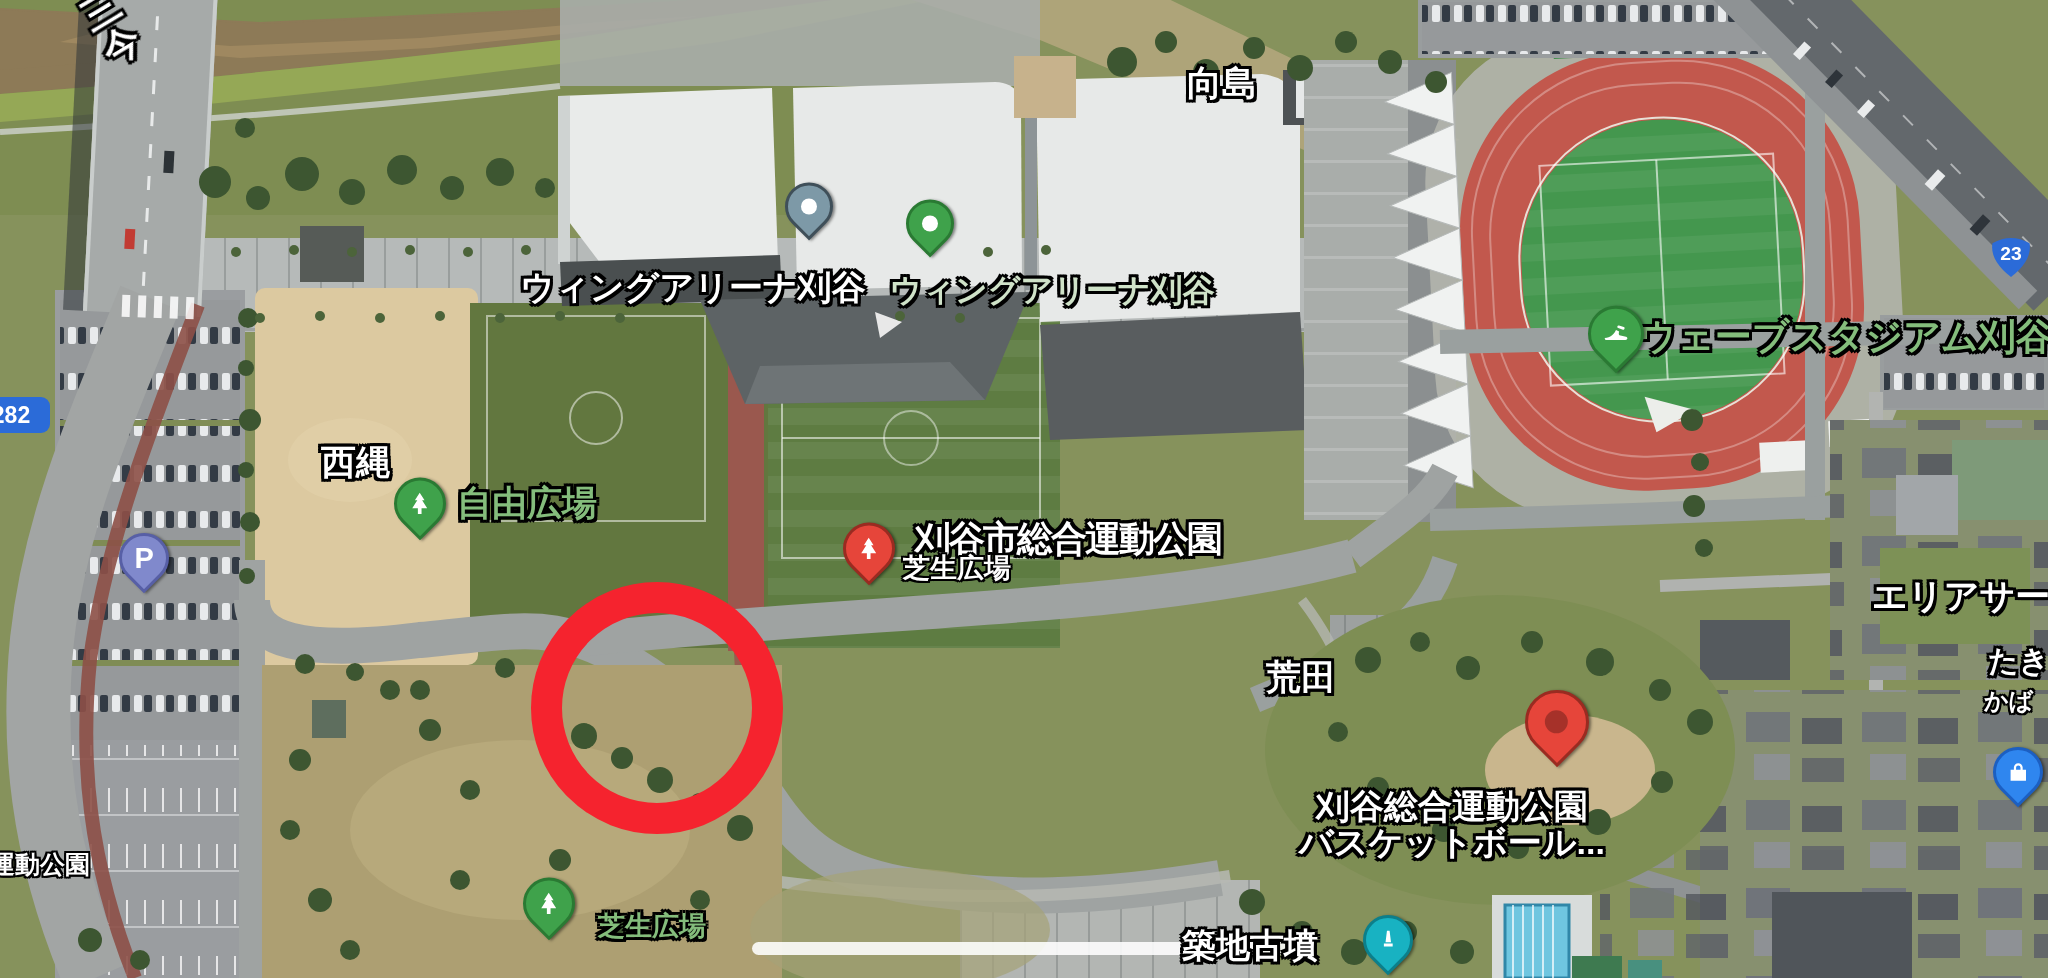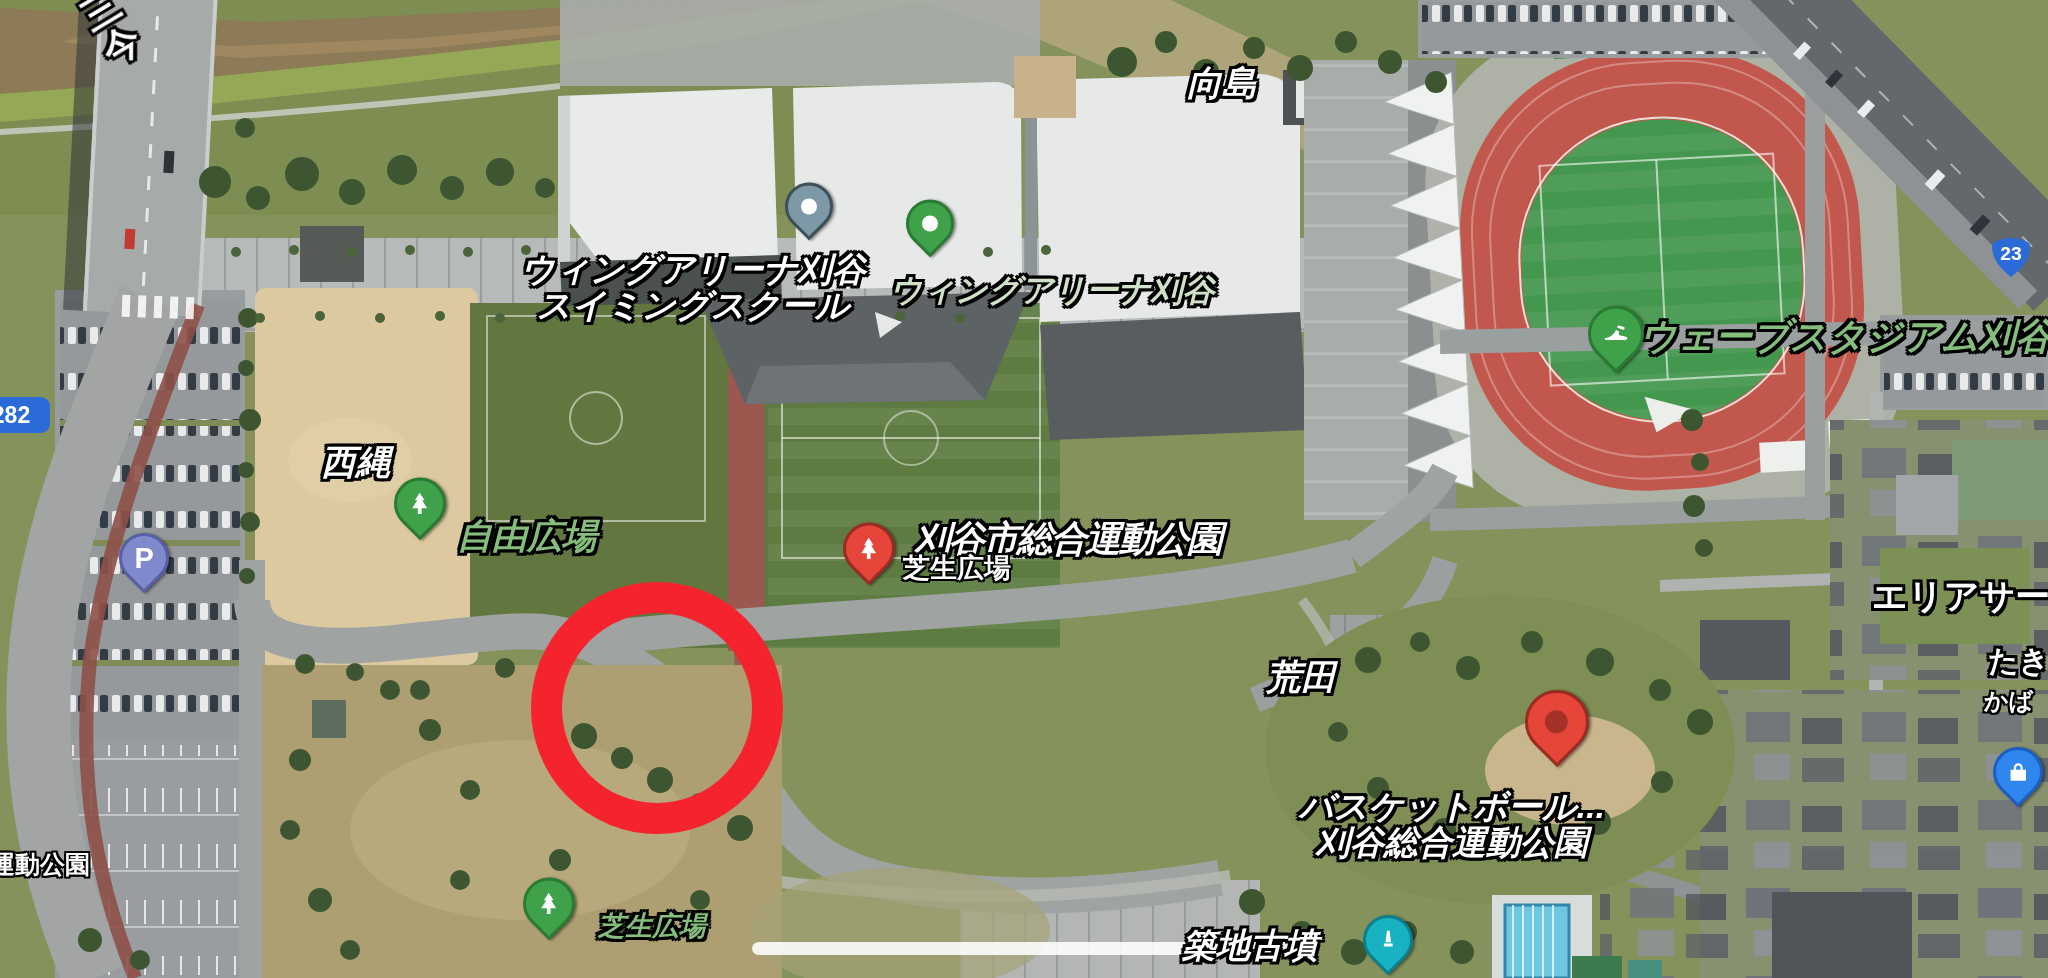--- a/index.html
+++ b/index.html
@@ -5,21 +5,21 @@
   html,body{margin:0;padding:0;background:#111;}
   #canvas{position:relative;width:2048px;height:978px;overflow:hidden;
           background:#86925c;font-family:"Liberation Sans",sans-serif;}
   #basemap{position:absolute;left:0;top:0;z-index:0;}
 
   
   .lbl{position:absolute;z-index:8;font-weight:700;white-space:nowrap;line-height:1.06;
        color:#fff;letter-spacing:0;
        text-shadow:-3px -3px 0 #000,0 -3px 0 #000,3px -3px 0 #000,-3px 0 0 #000,
                     3px 0 0 #000,-3px 3px 0 #000,0 3px 0 #000,3px 3px 0 #000;}
-  .ctr{transform:translate(-50%,-50%);text-align:center;font-style:italic;}
+  .ctr{transform:translate(-50%,-50%);text-align:center;}
   .lbl-sm{text-shadow:-2px -2px 0 #000,0 -2px 0 #000,2px -2px 0 #000,-2px 0 0 #000,
                        2px 0 0 #000,-2px 2px 0 #000,0 2px 0 #000,2px 2px 0 #000;}
   .lbl-green{color:var(--label-green,#84bd7c);}
   .lbl-pale{color:var(--label-pale-green,#cfe2c8);}
   .lbl-vert{width:44px;white-space:normal;word-break:break-all;transform:rotate(-31deg);}
 
   
   .pin{position:absolute;z-index:10;width:var(--s);height:calc(var(--s)*1.22);
        transform:translate(-50%,-100%);}
   .pin-body{position:absolute;top:0;left:50%;width:var(--s);height:var(--s);
@@ -372,39 +372,38 @@
     <path d="M2.5 6.5 Q16 -1 29.5 6.5 Q31.5 19 16 31 Q0.5 19 2.5 6.5 Z" fill="#2b6bd8"></path>
     <text x="16" y="19" text-anchor="middle" fill="#fff" font-size="14" font-weight="bold" font-family="Liberation Sans, sans-serif">23</text>
   </svg>
 
   <div class="lbl lbl-vert" style="left:92px;top:-14px;font-size:38px;">三今</div>
 
   <div class="lbl ctr" style="left:1222px;top:83px;font-size:35px;">向島</div>
 
   <div class="lbl ctr" style="left:693px;top:287px;font-size:34px;">
     <div>ウィングアリーナ刈谷</div>
-    <div>スイミングスクール</div>
   </div>
 
   <div class="lbl ctr lbl-pale" style="left:1052px;top:291px;font-size:32px;">ウィングアリーナ刈谷</div>
 
   <div class="lbl ctr lbl-green" style="left:1846px;top:337px;font-size:37px;">ウェーブスタジアム刈谷</div>
 
   <div class="lbl ctr" style="left:338px;top:462px;font-size:35px;padding-left:36px;">西縄</div>
 
-  <div class="lbl ctr lbl-green" style="left:527px;top:503px;font-size:35px;margin-top:33px;">自由広場</div>
+  <div class="lbl ctr lbl-green" style="left:527px;top:503px;font-size:35px;">自由広場</div>
 
   <div class="lbl ctr" style="left:1048px;top:539px;font-size:36px;letter-spacing:-2px;padding-left:40px;">刈谷市総合運動公園</div>
   <div class="lbl lbl-sm" style="left:903px;top:554px;font-size:27px;">芝生広場</div>
 
   <div class="lbl ctr" style="left:1301px;top:677px;font-size:35px;">荒田</div>
 
   <div class="lbl ctr" style="left:1452px;top:824px;font-size:34px;">
+    <div>刈谷総合運動公園</div>
     <div>バスケットボール...</div>
-    <div>刈谷総合運動公園</div>
   </div>
 
   <div class="lbl ctr lbl-green" style="left:652px;top:926px;font-size:27px;">芝生広場</div>
 
   <div class="lbl ctr" style="left:1250px;top:945px;font-size:34px;">築地古墳</div>
 
   <div class="lbl" style="left:1872px;top:577px;font-size:35px;">エリアサービ</div>
 
   <div class="lbl" style="left:1988px;top:645px;font-size:30px;">たき</div>
   <div class="lbl lbl-sm" style="left:1984px;top:688px;font-size:24px;">かば</div>

